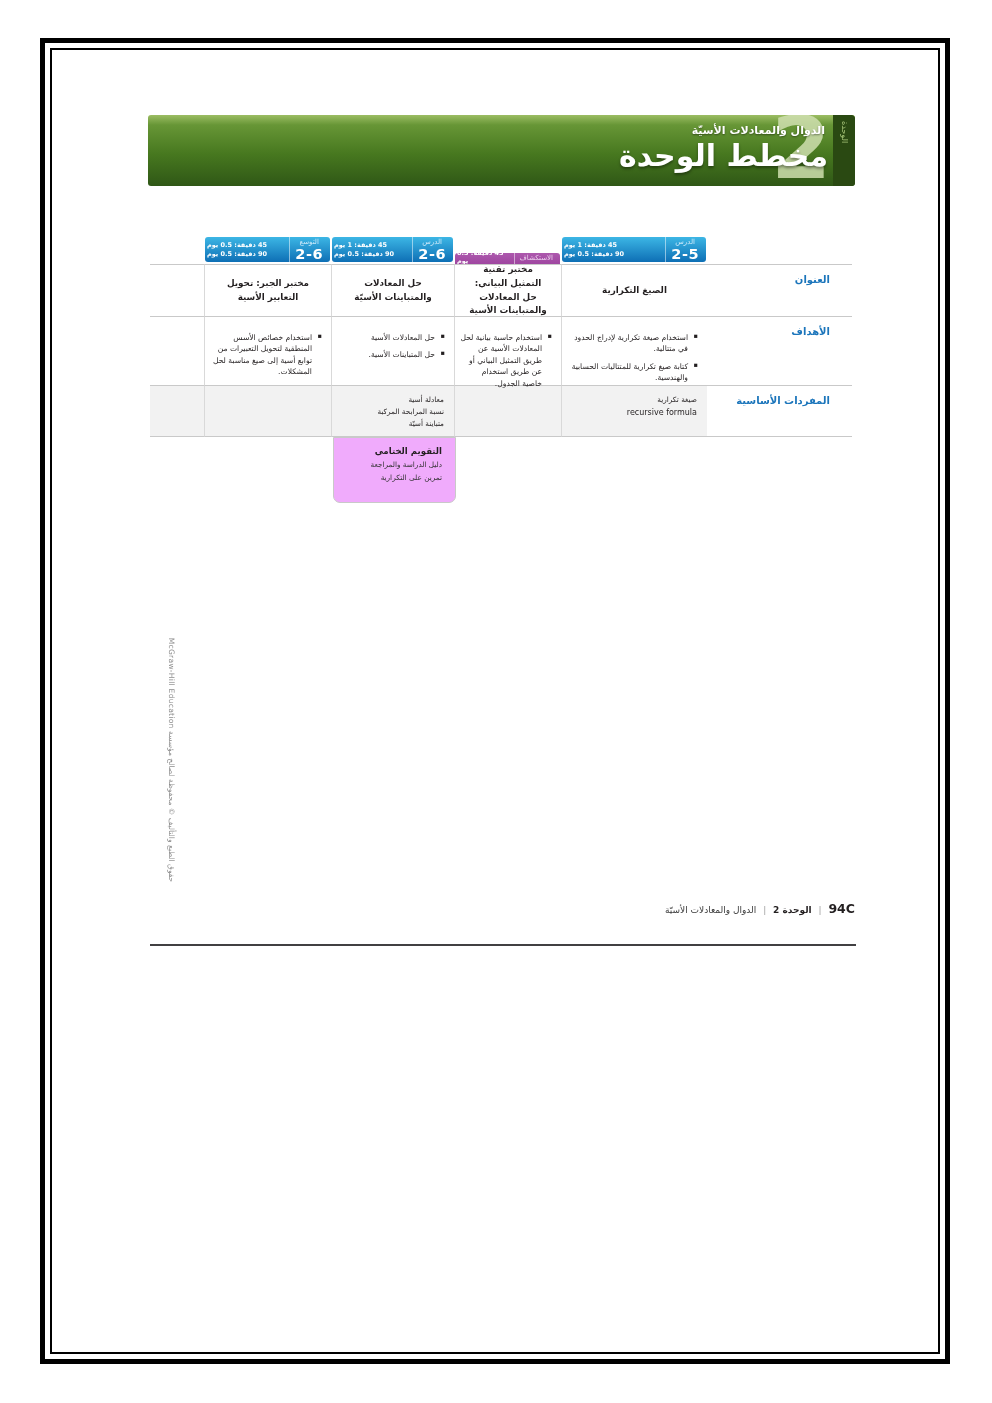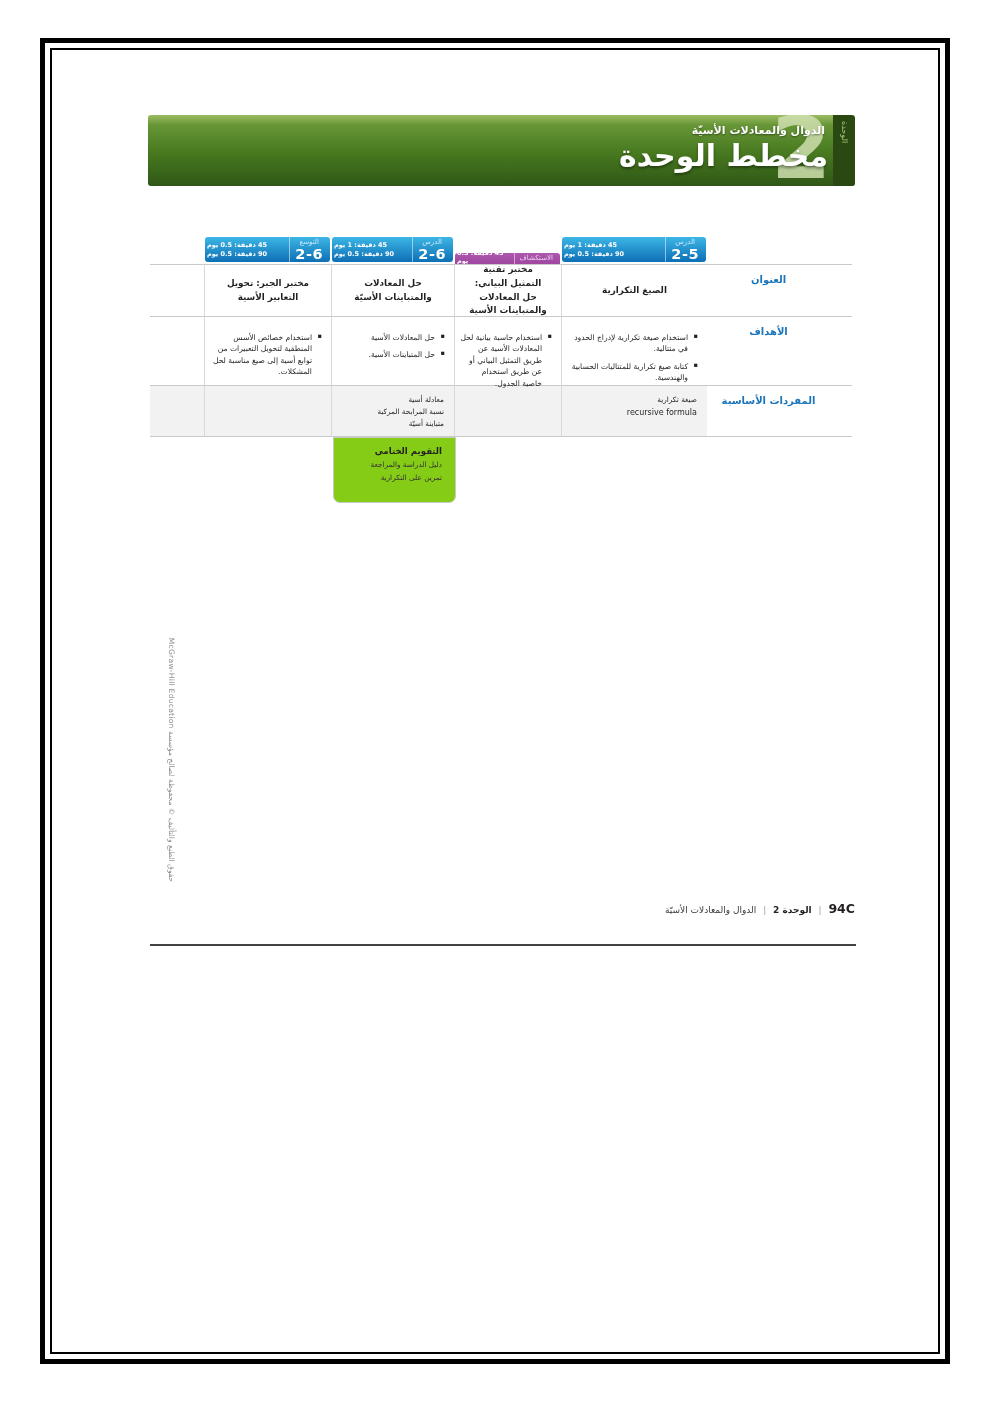--- a/index.html
+++ b/index.html
@@ -28,21 +28,21 @@
   
   .planner { position:absolute; left:150px; top:237px; width:702px; display:grid; direction:rtl;
              grid-template-columns:145px 146px 107px 123px 127px 54px;
              grid-template-rows:27px 52px 69px 52px; color:#231f20; }
   .cell { background:#fff; }
   .bl { border-left:1px solid #d9d9d9; }
   .bt { border-top:1px solid #c9c9c9; }
   .r3 { border-bottom:1px solid #c9c9c9; background:#f2f2f2; }
   .r3.c-label { background:#fff; }
 
-  .lbl { color:#1b75bb; font-weight:bold; font-size:10px; text-align:center; padding:9px 22px 0 0; direction:rtl; }
+  .lbl { color:#1b75bb; font-weight:bold; font-size:10px; text-align:right; padding:9px 22px 0 0; direction:rtl; }
 
   .hdr { height:25px; margin:0 1px 2px 1px; border-radius:3px; display:flex; direction:rtl;
          color:#fff; align-items:stretch; }
   .hdr-main { display:flex; flex-direction:column; align-items:center; justify-content:center; padding:1px 7px 0 5px; }
   .hdr-kind { font-size:7px; line-height:1.1; color:#cfeafa; }
   .hdr.purple .hdr-kind { color:#eed3ef; }
   .hdr-num { font-size:14.5px; font-weight:800; line-height:1; letter-spacing:.5px; }
   .hdr-times { flex:1; display:flex; flex-direction:column; justify-content:center; gap:1px;
                font-size:6.5px; font-weight:600; text-align:left; padding:0 6px 0 2px;
                border-right:1px solid rgba(255,255,255,.5); direction:rtl; }
@@ -51,21 +51,21 @@
                 justify-content:center; text-align:center; padding:3px 14px; direction:rtl; }
 
   .objs { padding:15px 9px 0 5px; direction:rtl; }
   .objs ul { list-style:none; }
   .objs li { position:relative; font-size:7.6px; line-height:1.5; text-align:right; padding-right:10px; margin-bottom:6px; }
   .objs li::before { content:"▪"; position:absolute; right:0; top:0; font-size:6.5px; }
 
   .vocab { font-size:7.3px; line-height:1.65; text-align:right; padding:8px 10px 16px 5px; direction:rtl; }
   .vocab .latin { direction:ltr; text-align:right; font-size:8px; }
 
-  .assessment { position:absolute; left:333px; top:437px; width:123px; height:66px; background:#84cc16;
+  .assessment { position:absolute; left:333px; top:437px; width:123px; height:66px; background:#f0abfc;
                 border:1px solid #c9c9c9; border-radius:0 0 7px 7px; direction:rtl; text-align:right;
                 padding:8px 13px 0 6px; color:#231f20; }
   .as-title { font-size:8.6px; font-weight:bold; margin-bottom:4px; }
   .as-item { font-size:7.3px; margin-top:4px; color:#333; }
 
   .copyright { position:absolute; left:35px; top:754px; width:270px; height:12px; transform:rotate(90deg);
                font-size:7.5px; color:#8c8c8c; text-align:center; letter-spacing:.3px; direction:rtl; white-space:nowrap; }
 
   .footer { position:absolute; left:150px; top:901px; width:705px; direction:rtl; text-align:right;
             color:#3a3a3a; font-size:9px; }

